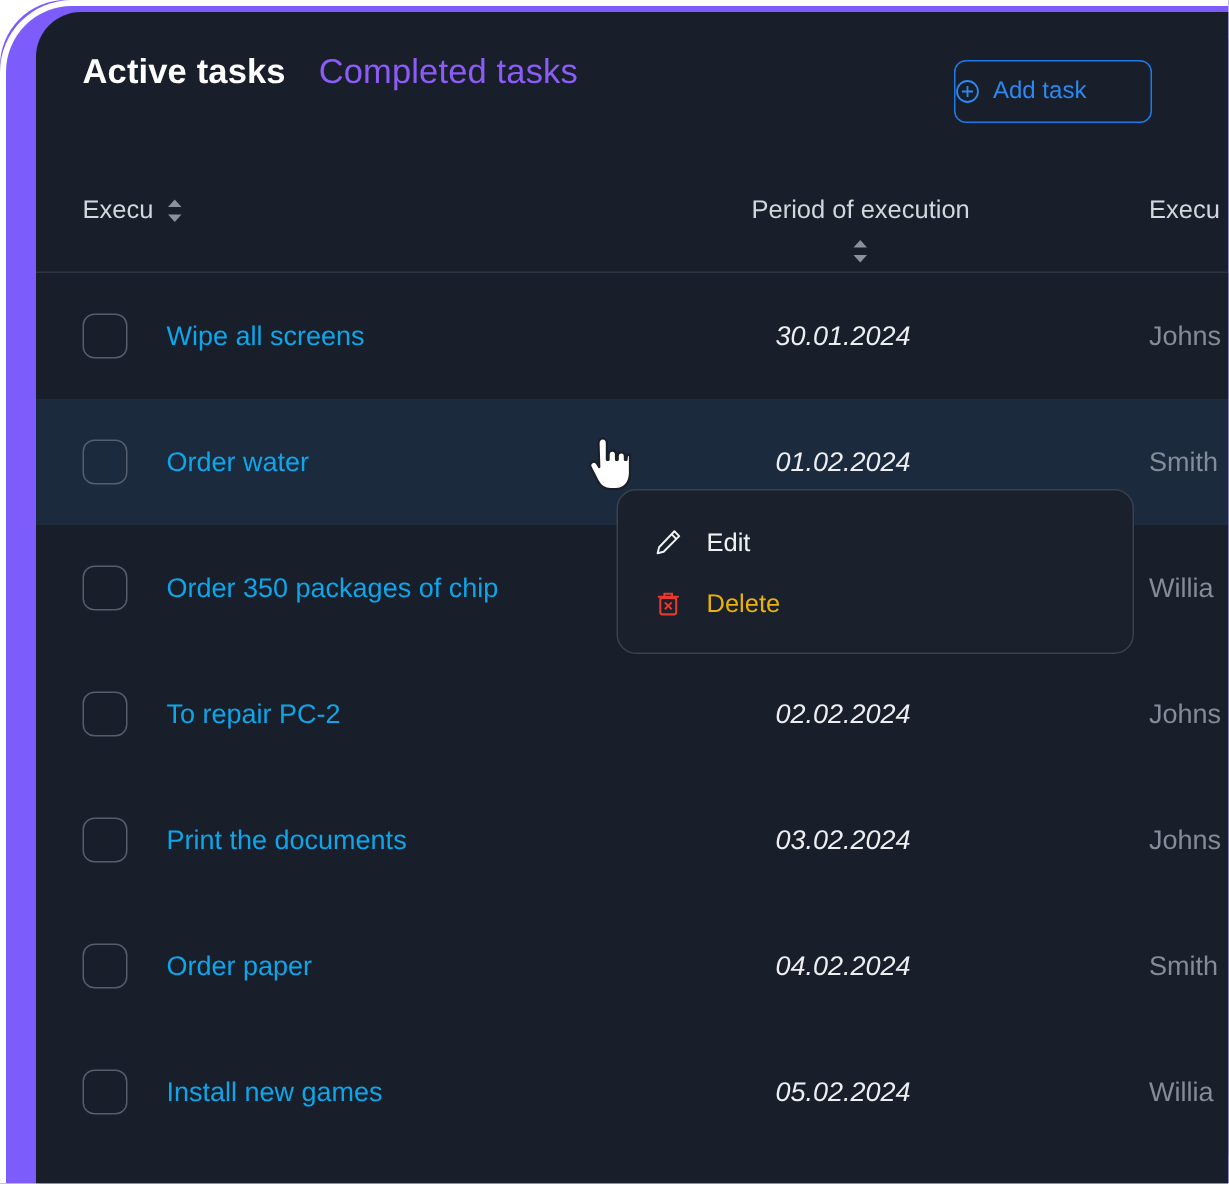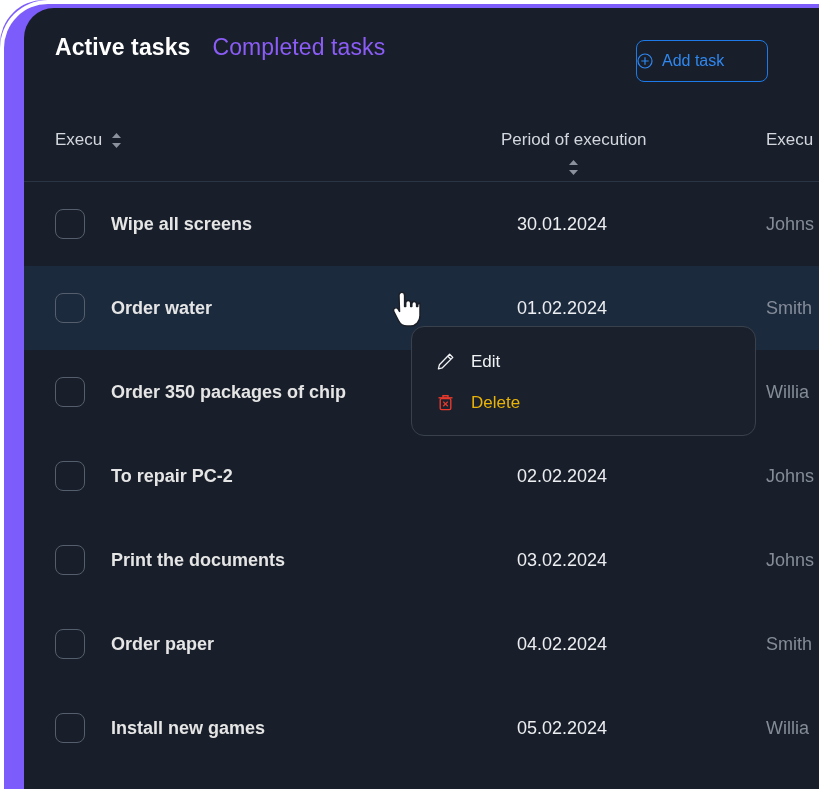--- a/index.html
+++ b/index.html
@@ -128,31 +128,31 @@
     left: 31px;
     width: 30px; height: 30px;
     border: 1px solid #555e6c;
     border-radius: 8px;
     background: transparent;
     cursor: pointer;
   }
   .cell-task {
     position: absolute;
     left: 87px;
-    color: #e5e5e5;
+    color: #0ea5e9;
     font-size: 18px;
     white-space: nowrap;
-    font-weight: bold;
   }
   .cell-period {
     position: absolute;
     left: 493px;
     color: #eceef1;
     font-size: 18px;
     white-space: nowrap;
+    font-style: italic;
   }
   .cell-executor {
     position: absolute;
     left: 742px;
     color: #848c98;
     font-size: 18px;
     white-space: nowrap;
   }
 
   

